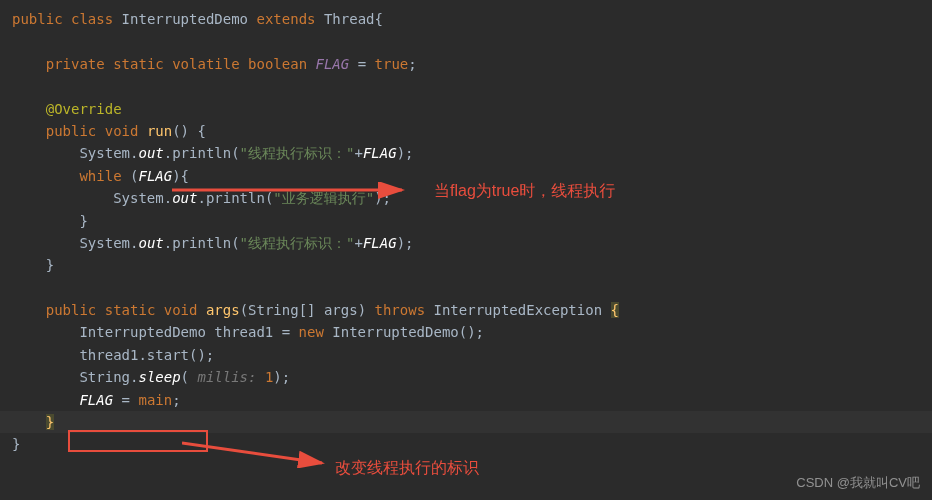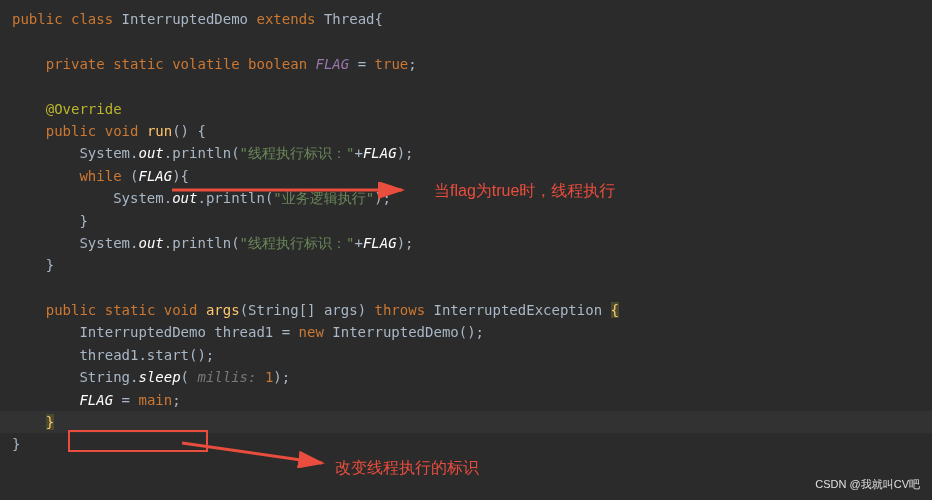--- a/index.html
+++ b/index.html
@@ -61,23 +61,23 @@
       background: #4a4a2f;
       color: #ffc66d;
     }
     .highlight-line {
       background: #323232;
     }
     .watermark {
       position: absolute;
       bottom: 6px;
       right: 12px;
-      color: #ffffff;
+      color: #a3a3a3;
       font-family: 'Microsoft YaHei', sans-serif;
-      font-size: 11px;
+      font-size: 13px;
       opacity: 0.85;
     }
   </style>
 </head>
 <body>
 
 <div class="code-line"><span class="kw">public</span> <span class="kw">class</span> <span>InterruptedDemo</span> <span class="kw">extends</span> <span>Thread</span><span>{</span></div>
 <div class="code-line"> </div>
 <div class="code-line">    <span class="kw">private</span> <span class="kw">static</span> <span class="kw">volatile</span> <span class="kw">boolean</span> <span class="field-static">FLAG</span><span> = </span><span class="kw">true</span><span>;</span></div>
 <div class="code-line"> </div>

